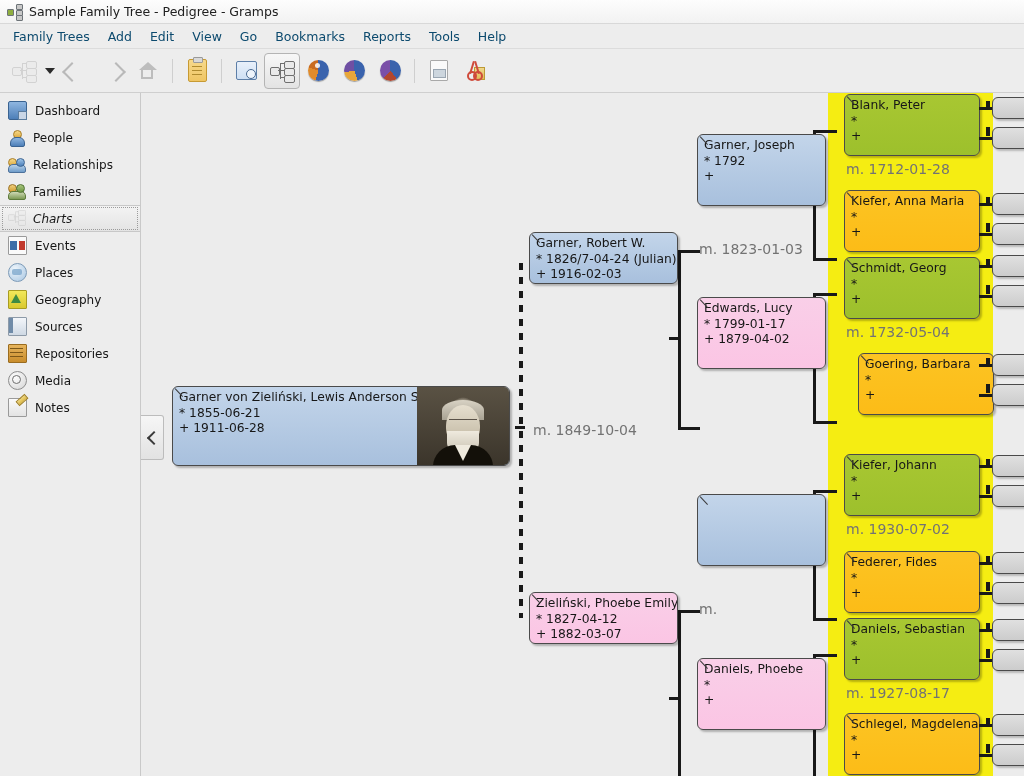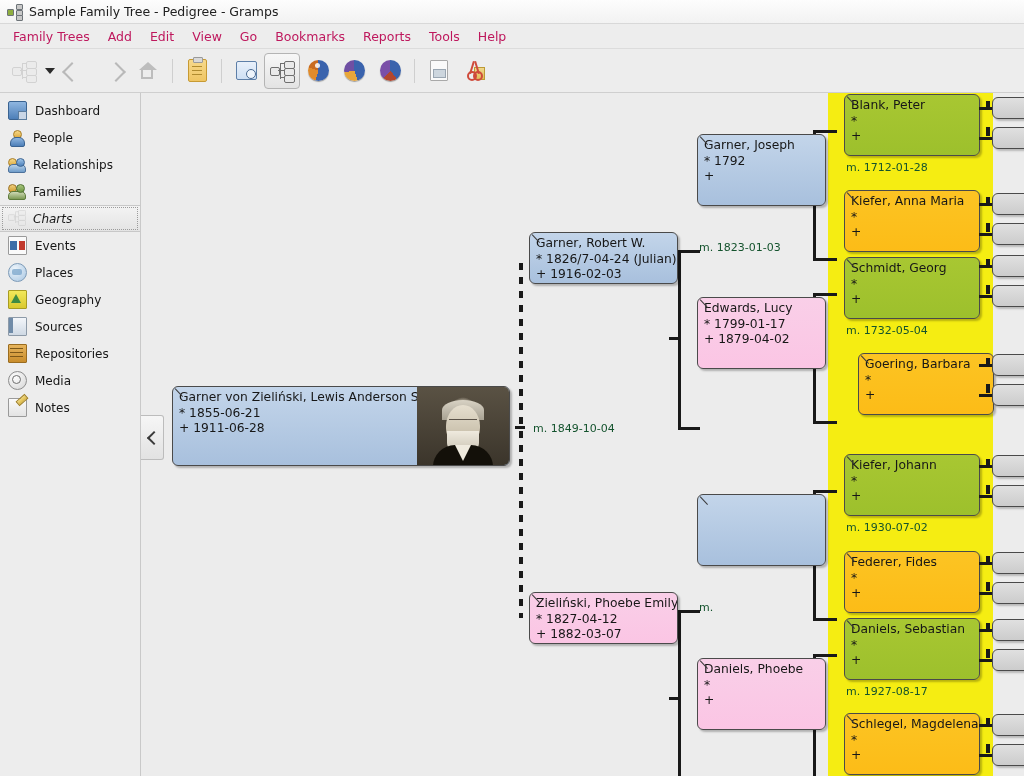--- a/index.html
+++ b/index.html
@@ -25,21 +25,21 @@
   .app-icon i.n2{left:9px;top:0px;width:5px;height:4px;background:#c8c8c8;}
   .app-icon i.n3{left:9px;top:6px;width:5px;height:4px;background:#c8c8c8;}
   .app-icon i.n4{left:9px;top:11px;width:5px;height:4px;background:#c8c8c8;}
 
   
   .menubar{
     position:absolute;left:0;top:24px;width:1024px;height:25px;
     background:#ededed;border-bottom:1px solid #dcdcdc;
     display:flex;align-items:center;padding-left:4px;box-sizing:border-box;
   }
-  .menuitem{font-size:12.5px;padding:3px 9px;color:#be185d;cursor:default;white-space:nowrap;}
+  .menuitem{font-size:12.5px;padding:3px 9px;color:#0c4a6e;cursor:default;white-space:nowrap;}
 
   
   .toolbar{
     position:absolute;left:0;top:49px;width:1024px;height:44px;
     background:#ededed;border-bottom:1px solid #cfcfcf;
     display:flex;align-items:center;padding-left:6px;box-sizing:border-box;
   }
   .tbtn{width:34px;height:34px;display:flex;align-items:center;justify-content:center;
         border:1px solid transparent;border-radius:4px;position:relative;}
   .tbtn.active{border-color:#b4b4b4;background:linear-gradient(#f7f7f7,#e3e3e3);}
@@ -174,21 +174,21 @@
   .pbox .lines{padding:3px 0 0 6px;line-height:15.5px;font-size:12.3px;color:#171717;white-space:nowrap;}
   .pbox .nm{}
   .corner2{position:absolute;left:2px;top:1px;width:11px;height:1.4px;background:#3a3a3a;
            transform:rotate(47deg);transform-origin:left center;}
 
   .c-male{background:linear-gradient(#c3d5ea,#a8c0dd);}
   .c-female{background:linear-gradient(#f9cfe8,#fbc5e4);}
   .c-male-hl{background:linear-gradient(#a8c732,#9dc02c);}
   .c-female-hl{background:linear-gradient(#fcc423,#fcbc17);}
 
-  .mlabel{position:absolute;font-size:11px;color:#14532d;white-space:nowrap;}
+  .mlabel{position:absolute;font-size:14px;color:#737373;white-space:nowrap;}
 
   .ln{position:absolute;background:#191919;}
   .vdots{position:absolute;width:4px;
     background-image:repeating-linear-gradient(#191919 0 7px,transparent 7px 14px);}
 
   .photo{position:absolute;right:0;top:0;width:92px;height:80px;
     background:
       radial-gradient(ellipse 24px 30px at 50% 36%, #e8e2d4 0%, #cfc7b4 45%, rgba(207,199,180,0) 62%),
       radial-gradient(ellipse 40px 26px at 50% 100%, #15120d 0%, #15120d 60%, rgba(21,18,13,0) 75%),
       linear-gradient(#5a5244,#3a342a);

